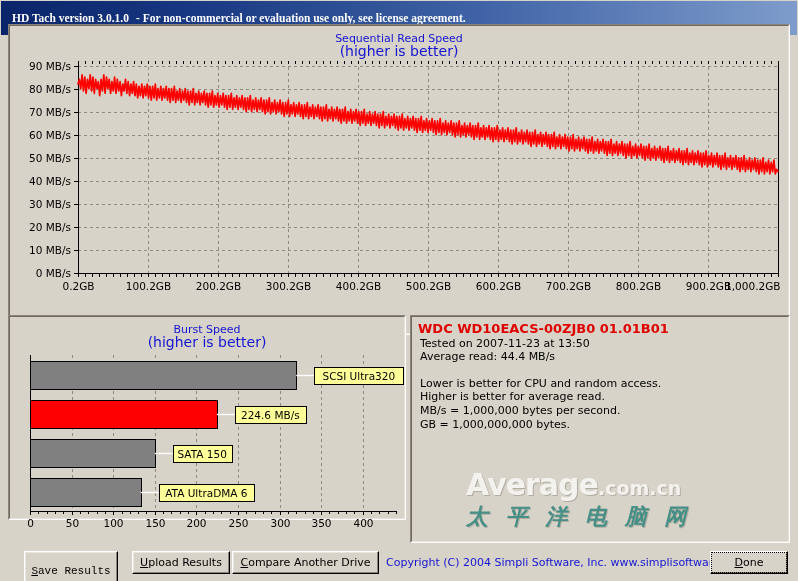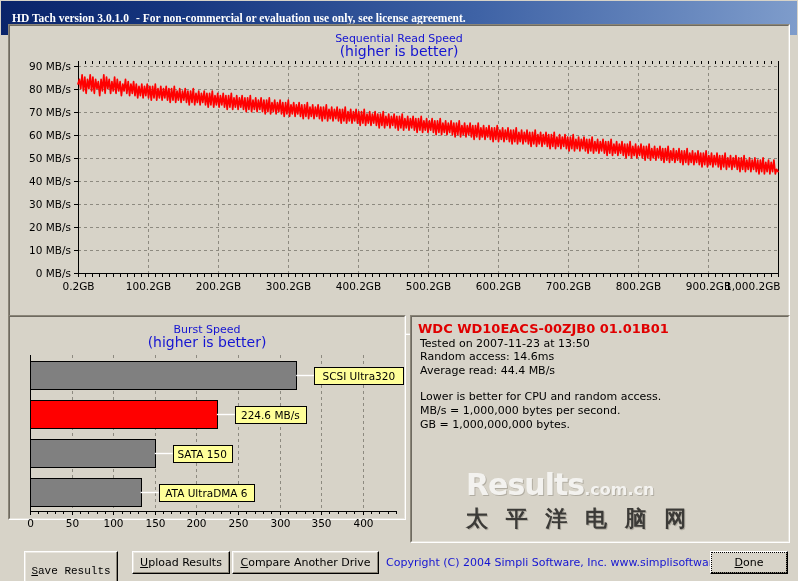--- a/index.html
+++ b/index.html
@@ -70,26 +70,27 @@
   #watermark{
     position:absolute;left:466px;top:470px;width:316px;height:62px;
     pointer-events:none;text-align:left;
   }
   #watermark .wm1{
     font-family:"DejaVu Sans","Liberation Sans",sans-serif;
     font-size:30px;font-weight:bold;color:#ffffff;opacity:.72;
     letter-spacing:-1px;line-height:30px;
     text-shadow:1px 1px 0 rgba(120,115,104,.55);
   }
-  #watermark .wm1 small{font-size:16px;font-weight:bold;letter-spacing:0px;}
+  #watermark .wm1 small{font-size:19px;font-weight:bold;letter-spacing:0px;}
   #watermark .wm2{
     font-family:"DejaVu Sans","Liberation Sans",sans-serif;
-    font-size:22px;font-weight:bold;color:#000000;opacity:.72;
+    font-size:22px;font-weight:bold;color:#0f766e;opacity:.72;
     letter-spacing:5px;line-height:26px;margin-top:1px;
     text-shadow:1px 1px 0 rgba(120,115,104,.55);
+    font-style:italic;
   }
 
   
   .btn{
     position:absolute;background:#d7d3c8;
     border:1px solid;
     border-color:#ffffff #000000 #000000 #ffffff;
     box-shadow:inset -1px -1px 0 #8a8578, inset 1px 1px 0 #e9e6df;
     font-family:"DejaVu Sans","Liberation Sans",sans-serif;font-size:11px;color:#000;
     display:flex;align-items:center;justify-content:center;
@@ -484,32 +485,32 @@
           <text x="196.33181818181816" y="179.5" class="callout-txt" text-anchor="middle">ATA UltraDMA 6</text>
         </svg>
     </div>
   </div>
 
   <div class="panel" id="info-panel">
     <div class="panel-in">
       <div class="info-wrap">
         <div class="drive-name">WDC WD10EACS-00ZJB0 01.01B01</div>
         <div class="info-line">Tested on 2007-11-23 at 13:50</div>
-        <div class="info-line">Random access: 14.6ms</div>
         <div class="info-line">Average read: 44.4 MB/s</div>
         <div class="info-gap"></div>
         <div class="info-line">Lower is better for CPU and random access.</div>
+        <div class="info-line">Higher is better for average read.</div>
         <div class="info-line">MB/s = 1,000,000 bytes per second.</div>
         <div class="info-line">GB = 1,000,000,000 bytes.</div>
       </div>
     </div>
   </div>
 
   <div id="watermark">
-    <div class="wm1"><span>Results</span><small>.com.cn</small></div>
+    <div class="wm1"><span>Average</span><small>.com.cn</small></div>
     <div class="wm2">太 平 洋 电 脑 网</div>
   </div>
 
   <div class="btn" id="btn-save">
     <span><u>S</u><span>ave Results</span></span>
   </div>
   <div class="btn" id="btn-compare">
     <span><u>C</u><span>ompare Another Drive</span></span>
   </div>
   <div class="btn" id="btn-upload">

